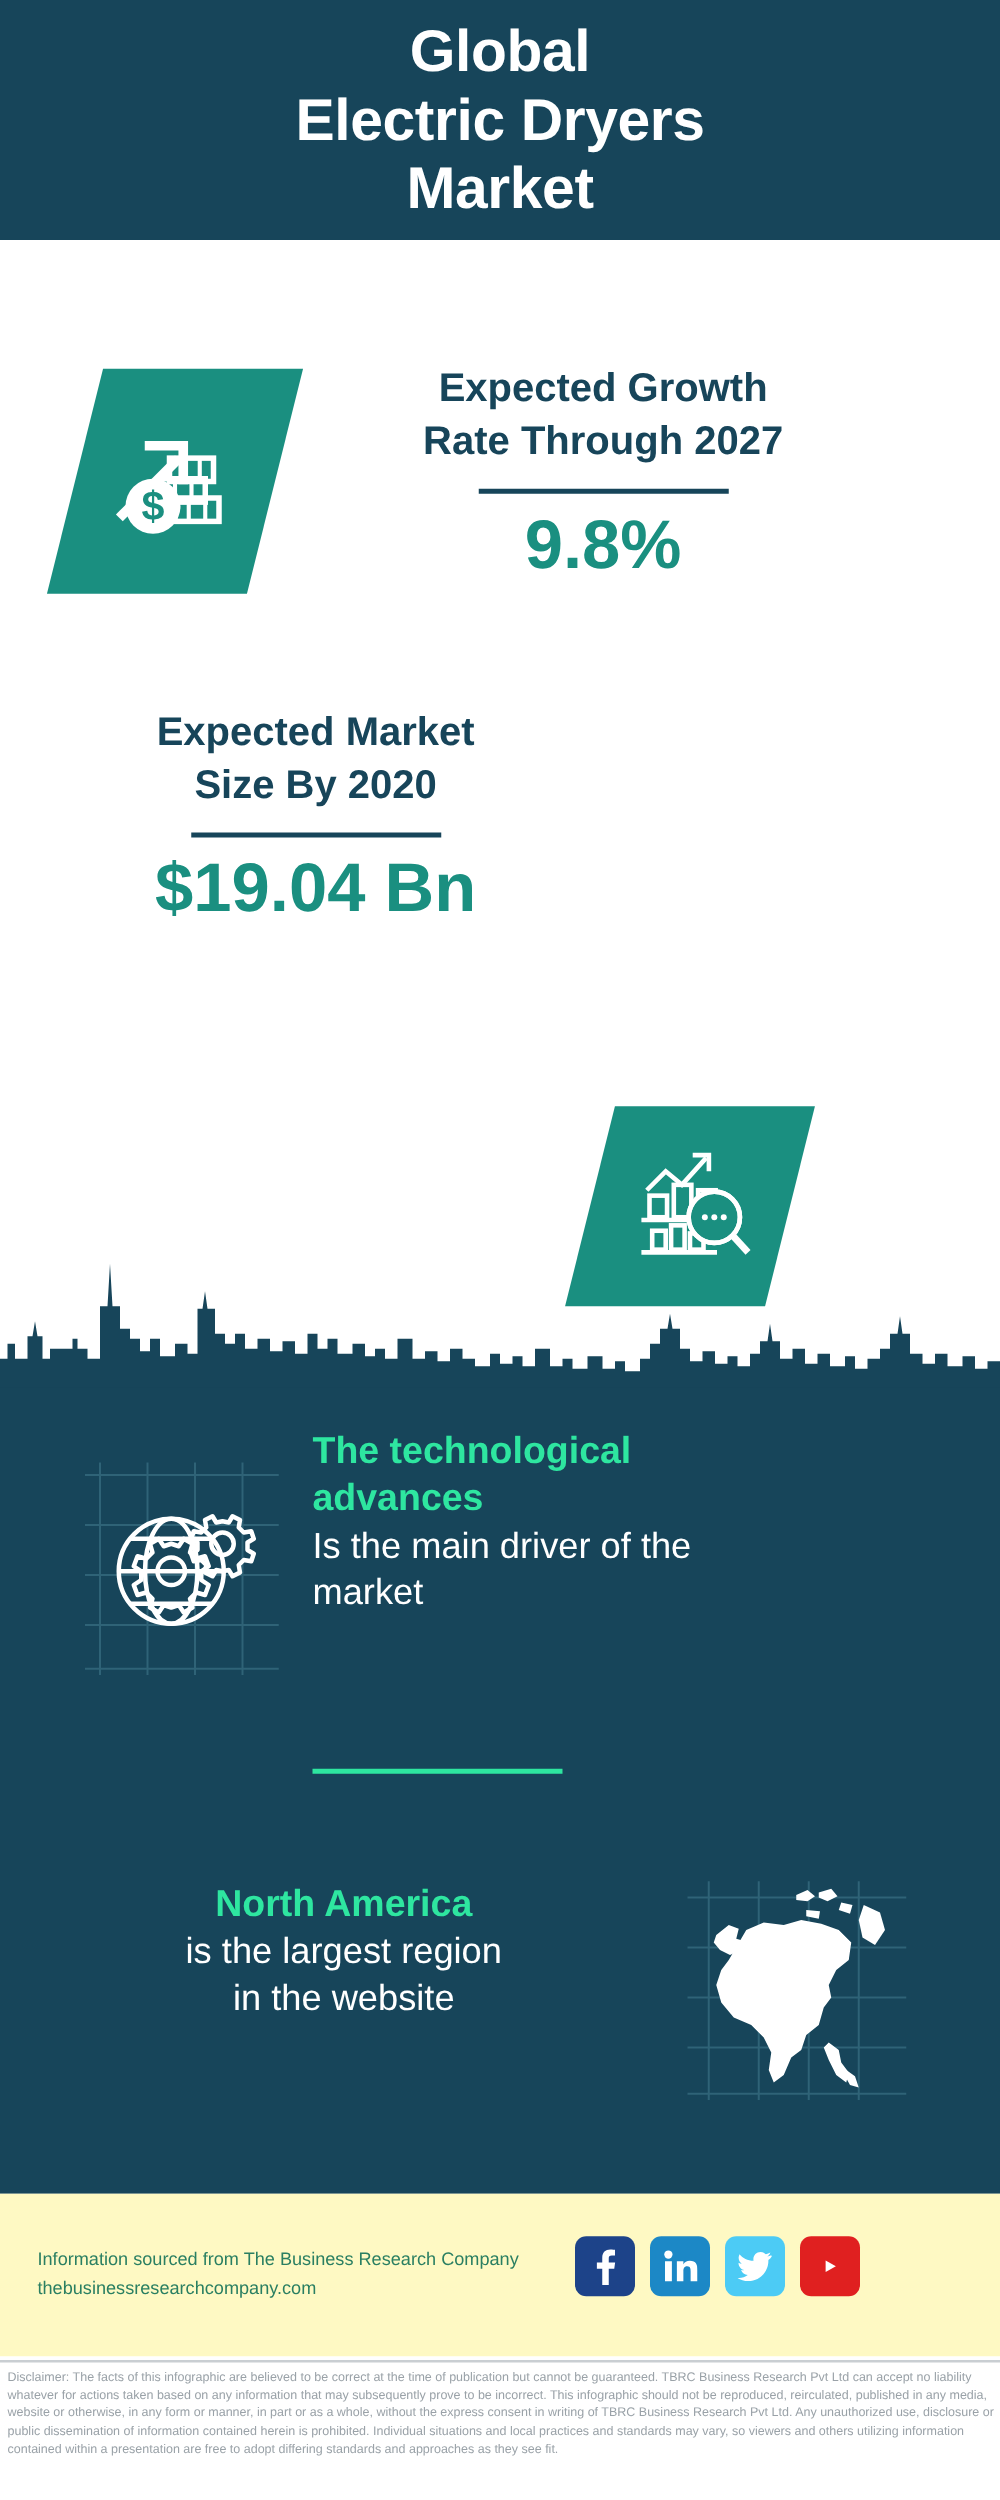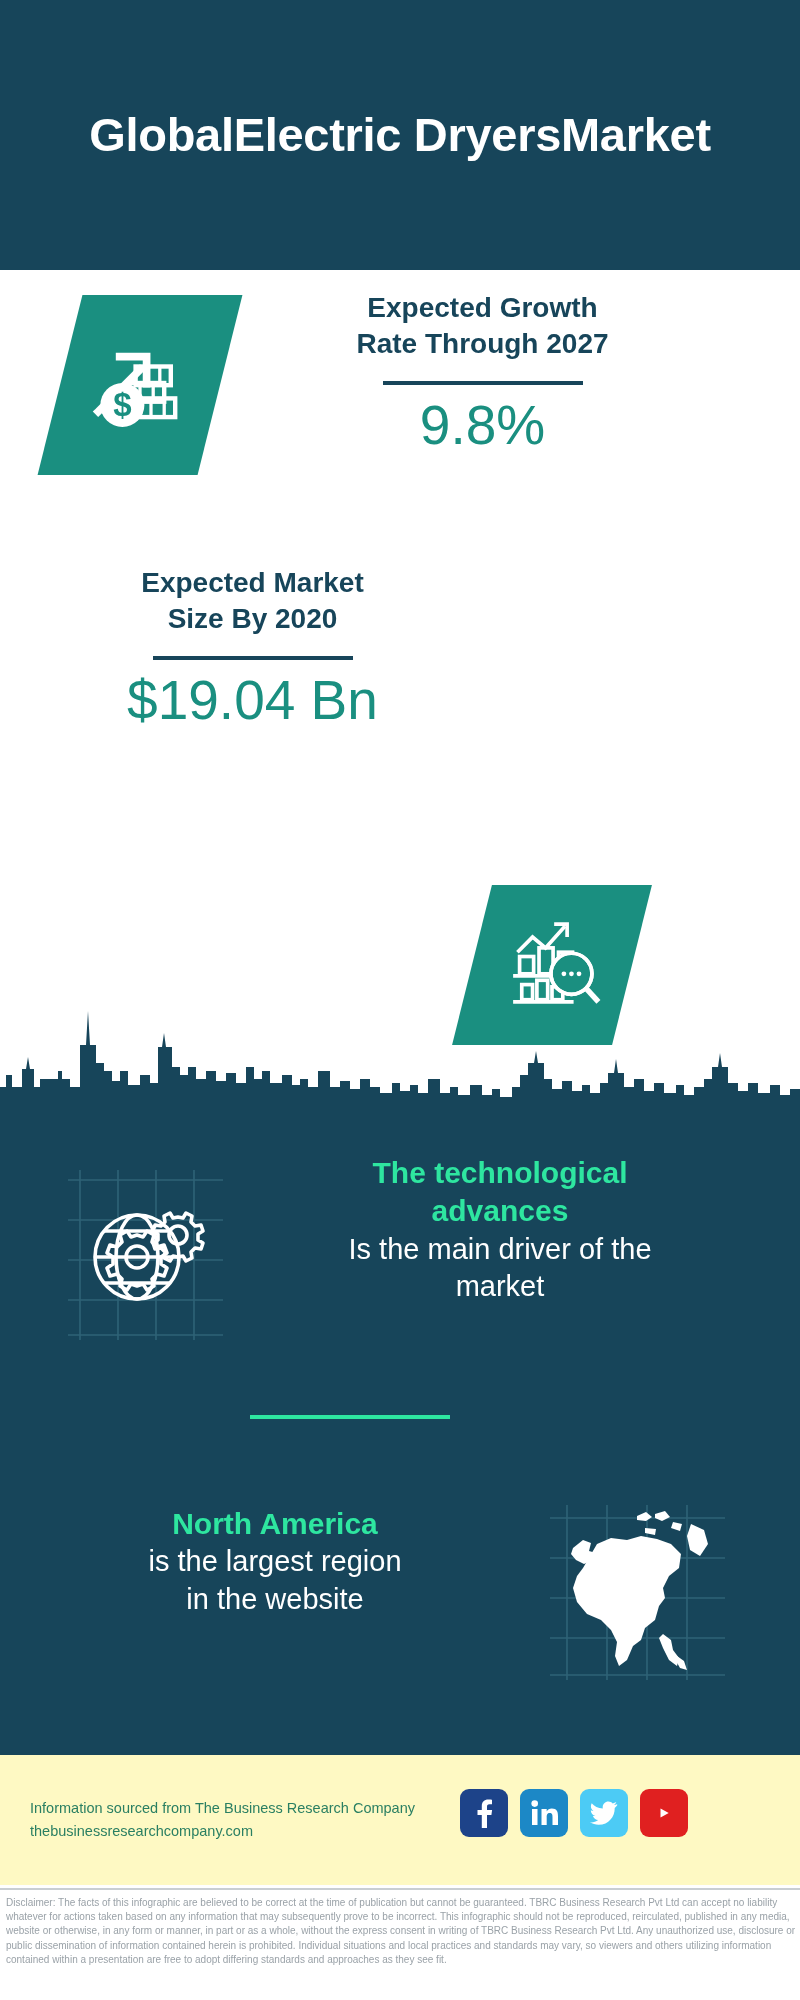--- a/index.html
+++ b/index.html
@@ -6,23 +6,23 @@
   body{
     width:800px;height:2000px;overflow:hidden;
     background:#ffffff;
     font-family:"Liberation Sans", sans-serif;
     -webkit-font-smoothing:antialiased;
   }
   .page{position:relative;width:800px;height:2000px;background:#fff;}
 
   
   .header{
-    position:absolute;left:0;top:0;width:800px;height:270px;
+    position:absolute;left:0;top:0;width:800px;height:192px;
     background:#17455a;
-    display:flex;flex-direction:row;align-items:center;justify-content:center;
+    display:flex;flex-direction:column;align-items:center;justify-content:center;
   }
   .header .t-line{
     color:#ffffff;font-weight:bold;font-size:47px;line-height:1.16;
     letter-spacing:-0.3px;text-align:center;
   }
 
   
   .block-growth{
     position:absolute;left:0;top:250px;width:800px;height:300px;
   }
@@ -35,27 +35,27 @@
   .para-size{left:472px;top:335px;width:160px;height:160px;}
   .para-inner{
     position:absolute;inset:0;transform:skewX(14deg);
     display:flex;align-items:center;justify-content:center;
   }
   .growth-text{
     position:absolute;left:275px;top:40px;width:415px;
     text-align:center;
   }
   .kpi-label{
-    color:#17455a;font-weight:bold;font-size:28px;line-height:1.3;
+    color:#17455a;font-weight:bold;font-size:32px;line-height:1.3;
   }
   .kpi-rule{
     width:200px;height:4px;background:#17455a;margin:18px auto 10px auto;
   }
   .kpi-value{
-    color:#1a8f80;font-weight:normal;font-size:55px;line-height:1.1;
+    color:#1a8f80;font-weight:bold;font-size:55px;line-height:1.1;
   }
 
   
   .block-size{
     position:absolute;left:0;top:550px;width:800px;height:420px;
   }
   .size-text{
     position:absolute;left:55px;top:15px;width:395px;text-align:center;
   }
 
@@ -68,21 +68,21 @@
     position:absolute;left:0;top:975px;width:800px;height:135px;
   }
   .skyline svg{display:block;width:800px;height:135px;}
 
   
   .driver-row{
     position:absolute;left:0;top:1140px;width:800px;height:250px;
   }
   .driver-icon{position:absolute;left:58px;top:25px;width:175px;height:175px;}
   .driver-text{
-    position:absolute;left:250px;top:14px;width:500px;text-align:center;
+    position:absolute;left:250px;top:2px;width:500px;
   }
   .accent-line{
     color:#2ee6a0;font-weight:bold;font-size:30px;line-height:1.28;
   }
   .white-line{
     color:#ffffff;font-weight:normal;font-size:29px;line-height:1.28;
   }
 
   .divider{
     position:absolute;left:250px;top:1415px;width:200px;height:4px;

